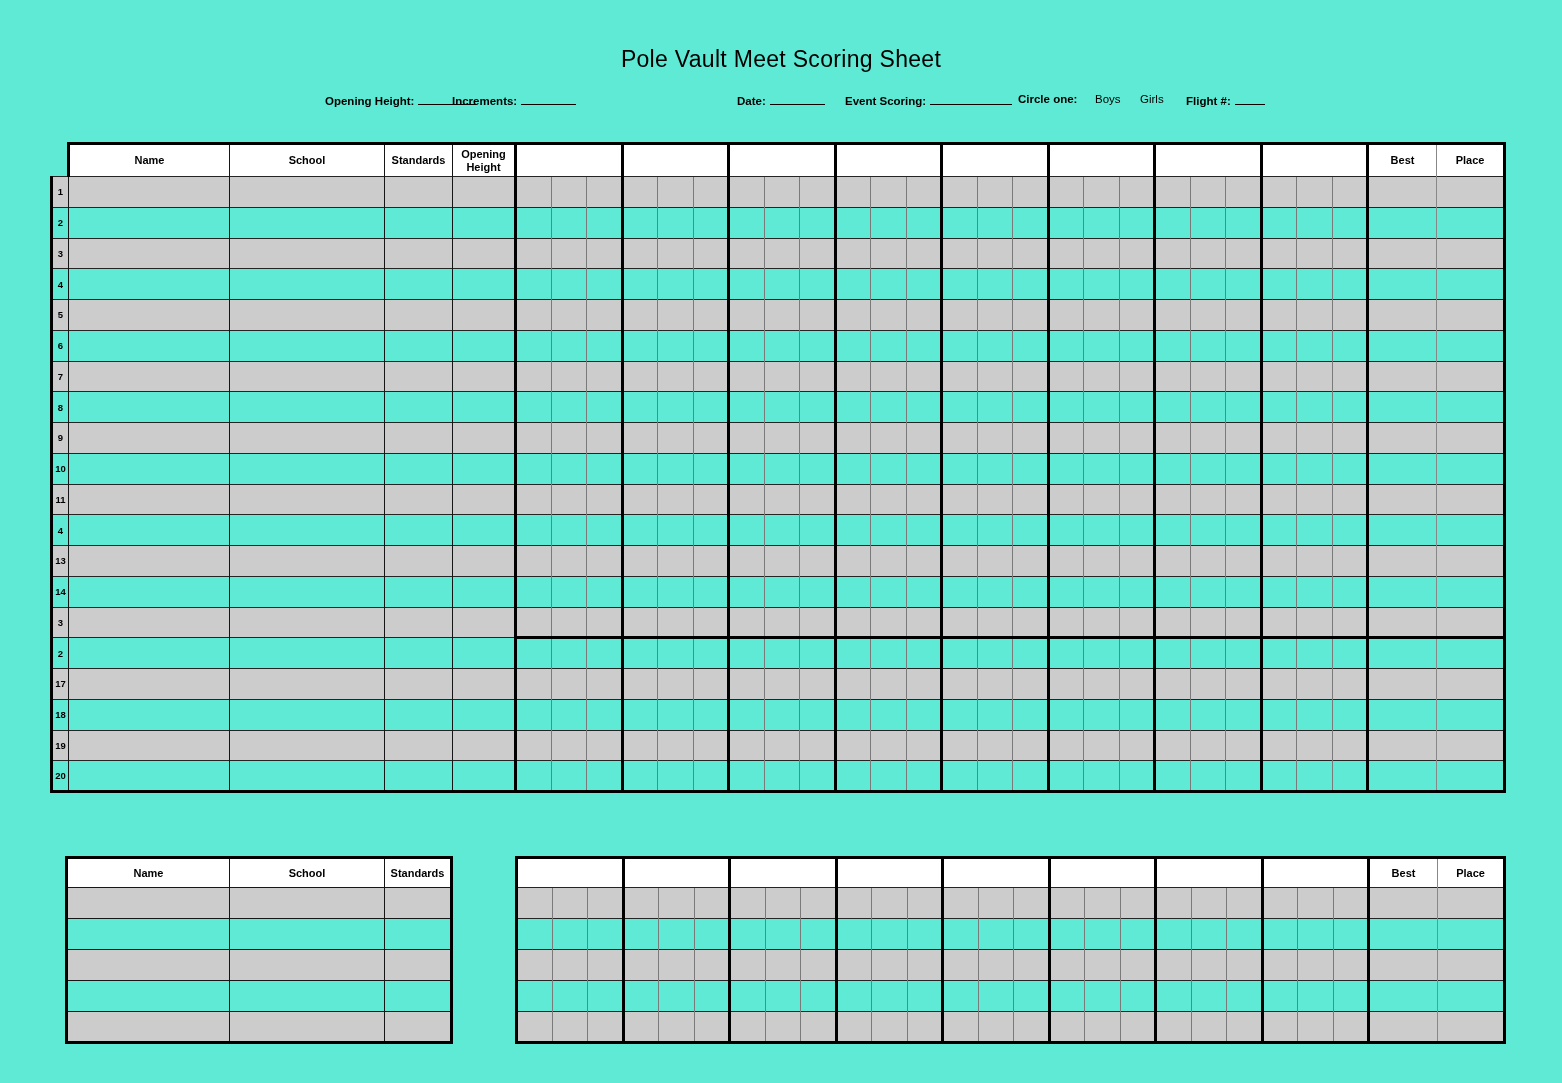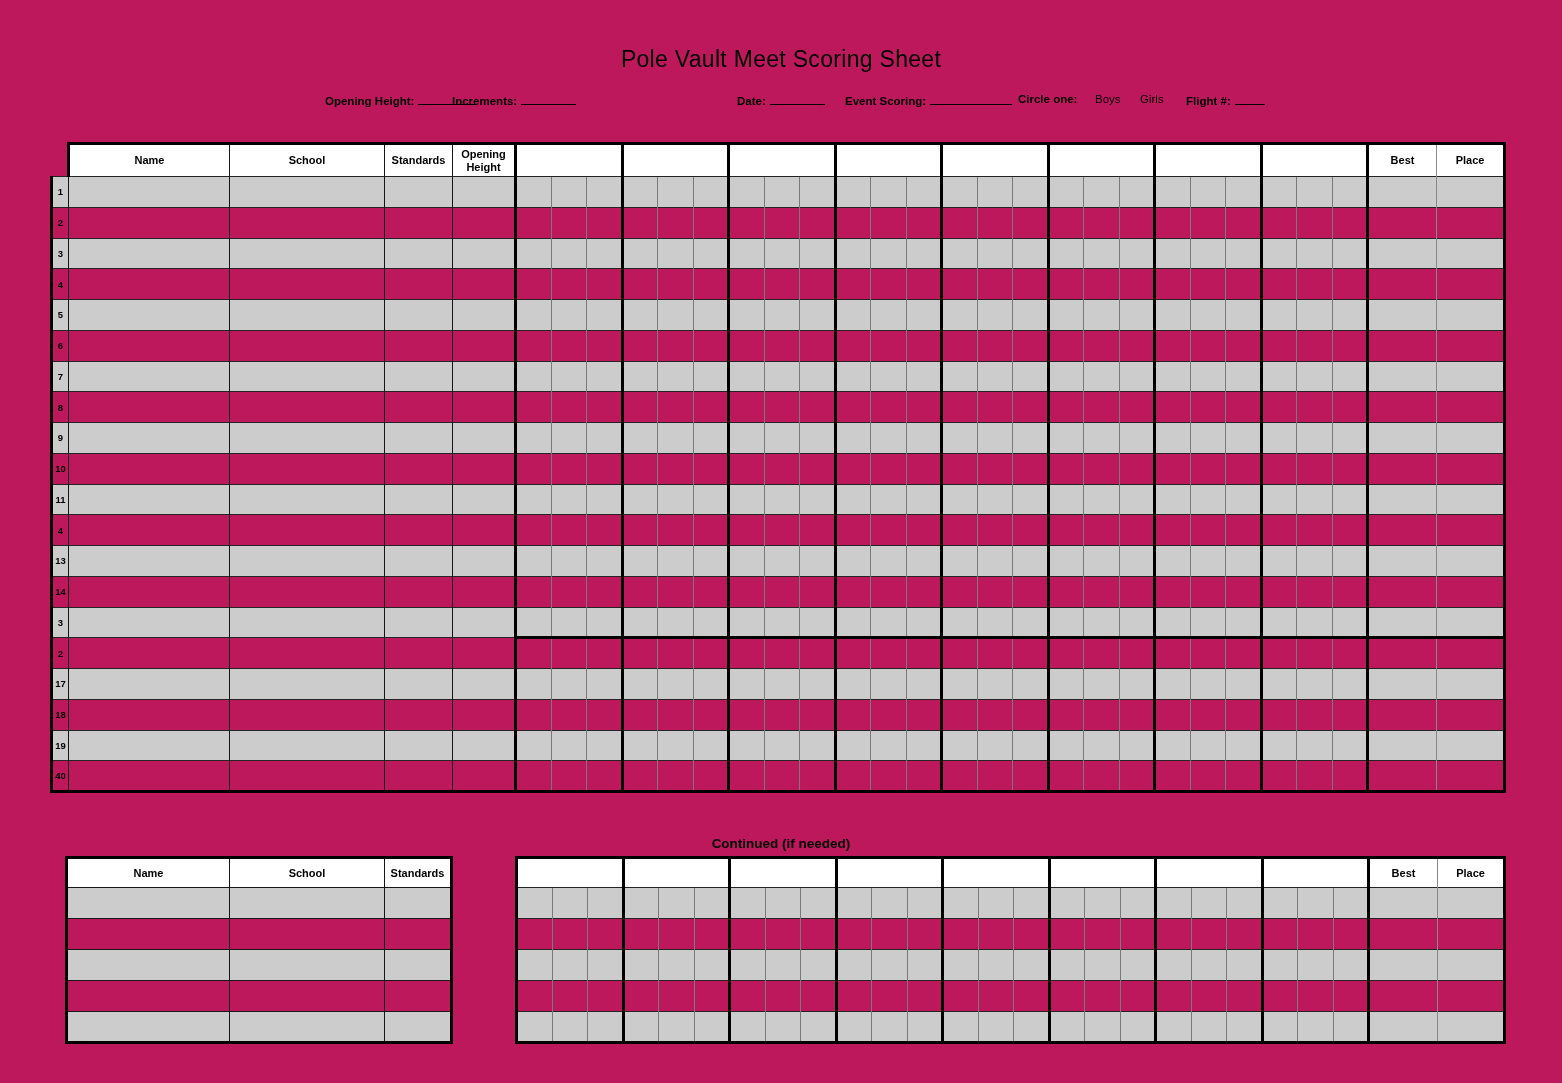--- a/index.html
+++ b/index.html
@@ -1,17 +1,17 @@
 <!DOCTYPE html>
 <html><head>
 <meta charset="utf-8">
 <style>
   html,body { margin:0; padding:0; background:#ffffff; }
   body { font-family: "Liberation Sans", sans-serif; color:#000; }
-  .sheet { position:relative; width:1562px; height:1083px; background:#be185d; overflow:hidden; }
+  .sheet { position:relative; width:1562px; height:1083px; background:#5eead4; overflow:hidden; }
 
   .page-title {
     position:absolute; top:46px; left:0; width:1562px;
     margin:0; text-align:center;
     font-size:23px; font-weight:400; letter-spacing:0.3px;
   }
 
   
   .field { position:absolute; top:93px; font-size:11.5px; font-weight:bold; white-space:nowrap; }
   .opt   { position:absolute; top:93px; font-size:11.5px; font-weight:400; white-space:nowrap; }
@@ -761,21 +761,21 @@
           <td class="gs"></td>
           <td class="sd"></td>
           <td class="sd"></td>
           <td class="gs"></td>
           <td class="sd"></td>
           <td class="sd"></td>
           <td class="gs"></td>
           <td class="pc"></td>
         </tr>
         <tr>
-          <td class="col-num bot">40</td>
+          <td class="col-num bot">20</td>
           <td class="bot"></td>
           <td class="bot"></td>
           <td class="bot"></td>
           <td class="bot"></td>
           <td class="gs bot"></td>
           <td class="sd bot"></td>
           <td class="sd bot"></td>
           <td class="gs bot"></td>
           <td class="sd bot"></td>
           <td class="sd bot"></td>
@@ -796,21 +796,20 @@
           <td class="sd bot"></td>
           <td class="gs bot"></td>
           <td class="sd bot"></td>
           <td class="sd bot"></td>
           <td class="gs bot"></td>
           <td class="pc bot"></td>
         </tr>
       </tbody>
     </table>
 
-  <div class="continued-title">Continued (if needed)</div>
 
   <table id="cont-left">
       <colgroup>
         <col style="width: 163px;">
         <col style="width: 155px;">
         <col style="width: 67px;">
       </colgroup>
       <thead>
         <tr>
           <th>Name</th>

